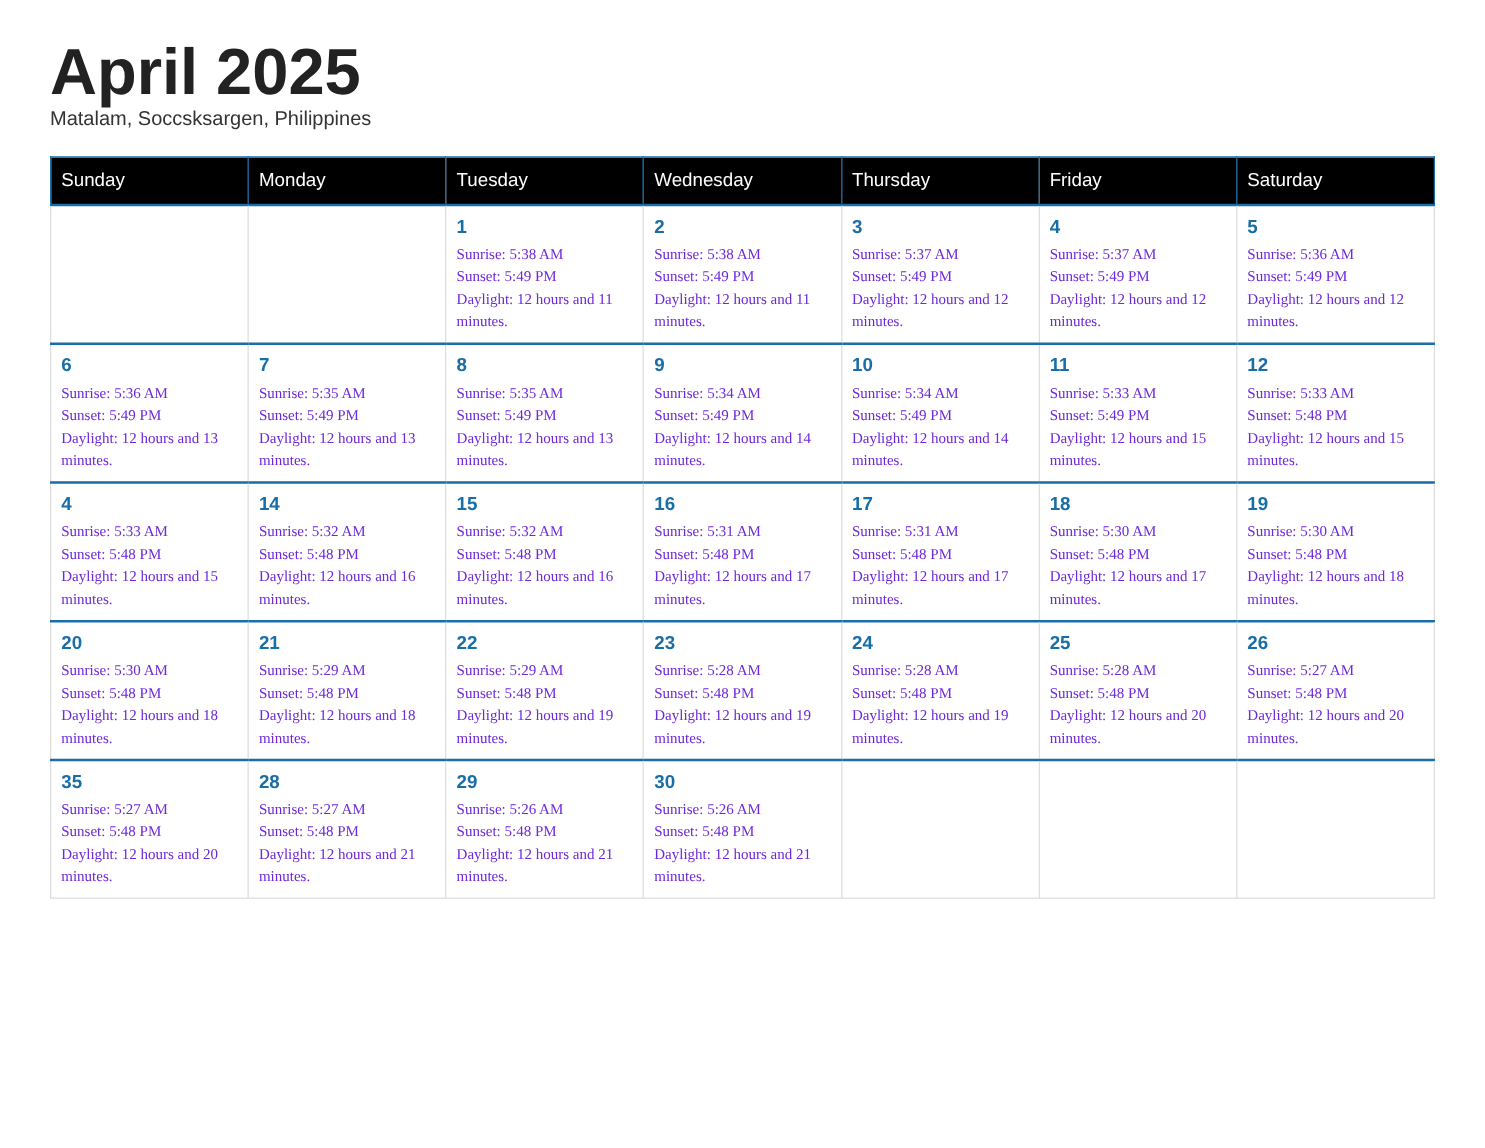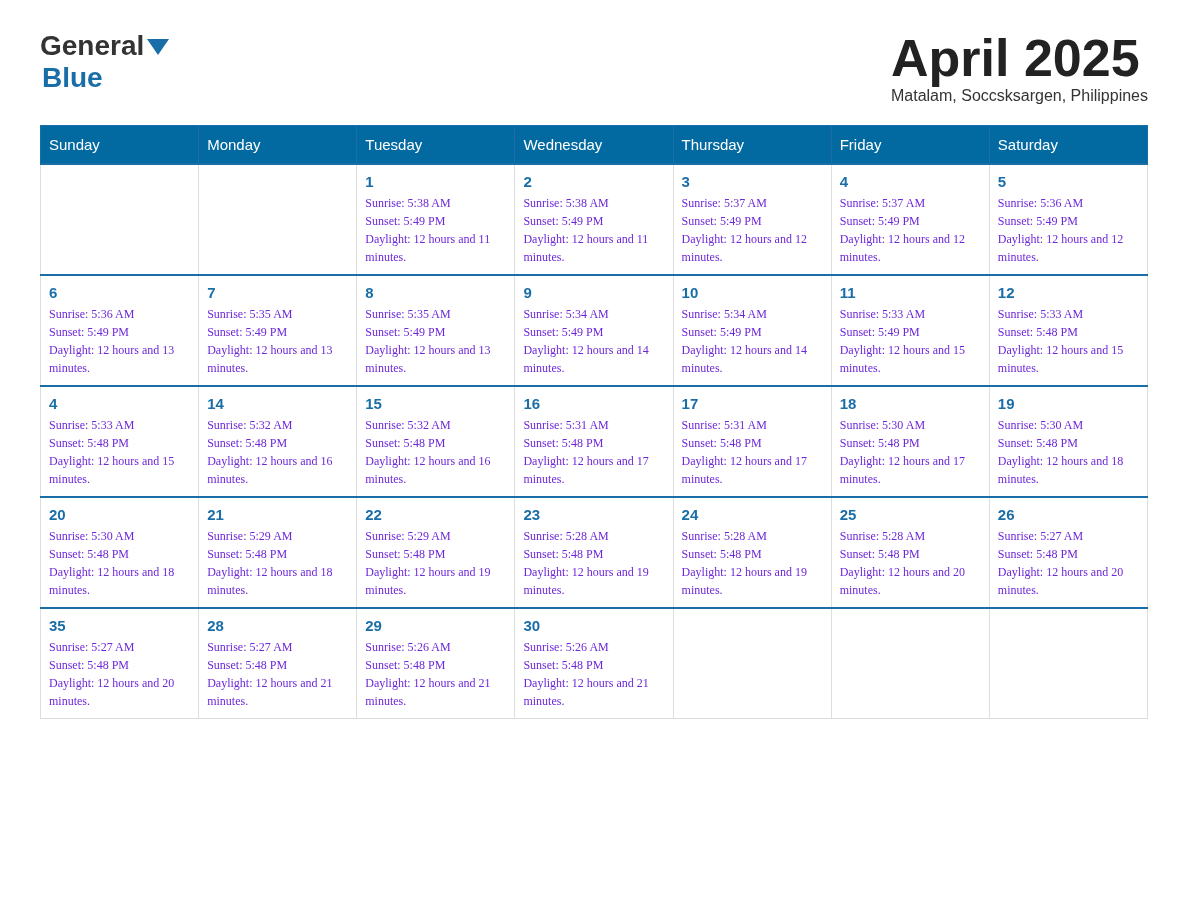--- a/index.html
+++ b/index.html
@@ -28,21 +28,21 @@
       font-size: 16px;
       font-weight: normal;
       color: #333;
     }
     .calendar {
       width: 100%;
       border-collapse: collapse;
       border: 1px solid #ccc;
     }
     .calendar th {
-      background-color: #0369a1;
+      background-color: #000000;
       color: #fff;
       padding: 10px 8px;
       text-align: left;
       font-size: 15px;
       font-weight: normal;
       border: 1px solid #1a6ea8;
     }
     .calendar td {
       vertical-align: top;
       padding: 8px 8px;
@@ -90,29 +90,20 @@
       border-right: 11px solid transparent;
       border-top: 16px solid #1a6ea8;
       margin-left: 3px;
       margin-top: 2px;
     }
   </style>
 </head>
 <body>
 
 <div class="header">
-  <div class="logo-wrapper">
-    <div class="logo-line1">
-      <span style="font-size:28px;font-weight:bold;color:#333;">General</span>
-      <span class="logo-triangle"></span>
-    </div>
-    <div class="logo-line2">
-      <span style="font-size:28px;font-weight:bold;color:#1a6ea8;">Blue</span>
-    </div>
-  </div>
   <div class="title-block">
     <h1>April 2025</h1>
     <h2>Matalam, Soccsksargen, Philippines</h2>
   </div>
 </div>
 
 <table class="calendar">
   <thead>
     <tr>
       <th>Sunday</th>

